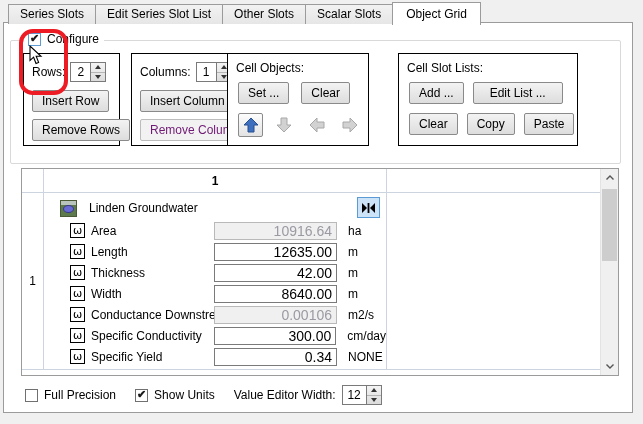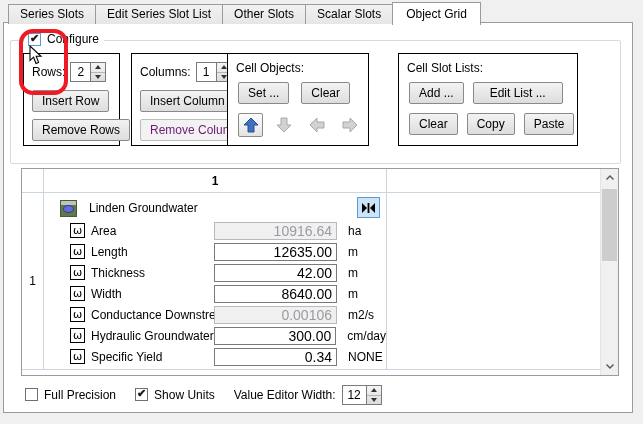--- a/index.html
+++ b/index.html
@@ -141,21 +141,21 @@
   .slot-unit{margin-left:11px;white-space:nowrap;}
 
   
   .vscroll{width:17px;background:#f0f0f0;border-left:1px solid #e3e3e3;display:flex;flex-direction:column;}
   .scroll-arrow{height:17px;display:flex;align-items:center;justify-content:center;background:#f0f0f0;}
   .scroll-track{flex:1;position:relative;}
   .scroll-thumb{position:absolute;left:1px;right:1px;top:3px;height:72px;background:#cdcdcd;}
 
   
   .footer{position:absolute;left:21px;top:362px;display:flex;align-items:center;gap:19px;}
-  .check-item{display:flex;align-items:flex-start;gap:6px;}
+  .check-item{display:flex;align-items:center;gap:6px;}
   .width-item{display:flex;align-items:center;gap:6px;}
 
   
   .annotation{
     position:absolute;left:19px;top:29px;width:41px;height:58px;
     border:4px solid #ed1c24;border-radius:14px;z-index:9;pointer-events:none;
   }
   .cursor{position:absolute;left:29px;top:45px;z-index:10;pointer-events:none;}
 </style>
 </head>
@@ -318,21 +318,21 @@
 
   <div class="slot-row">
     <span class="slot-icon">ω</span>
     <span class="slot-name">Conductance Downstream</span>
     <span class="slot-value readonly">0.00106</span>
     <span class="slot-unit">m2/s</span>
   </div>
 
   <div class="slot-row">
     <span class="slot-icon">ω</span>
-    <span class="slot-name">Hydraulic Groundwater</span>
+    <span class="slot-name">Specific Conductivity</span>
     <span class="slot-value">300.00</span>
     <span class="slot-unit">cm/day</span>
   </div>
 
   <div class="slot-row">
     <span class="slot-icon">ω</span>
     <span class="slot-name">Specific Yield</span>
     <span class="slot-value">0.34</span>
     <span class="slot-unit">NONE</span>
   </div>

